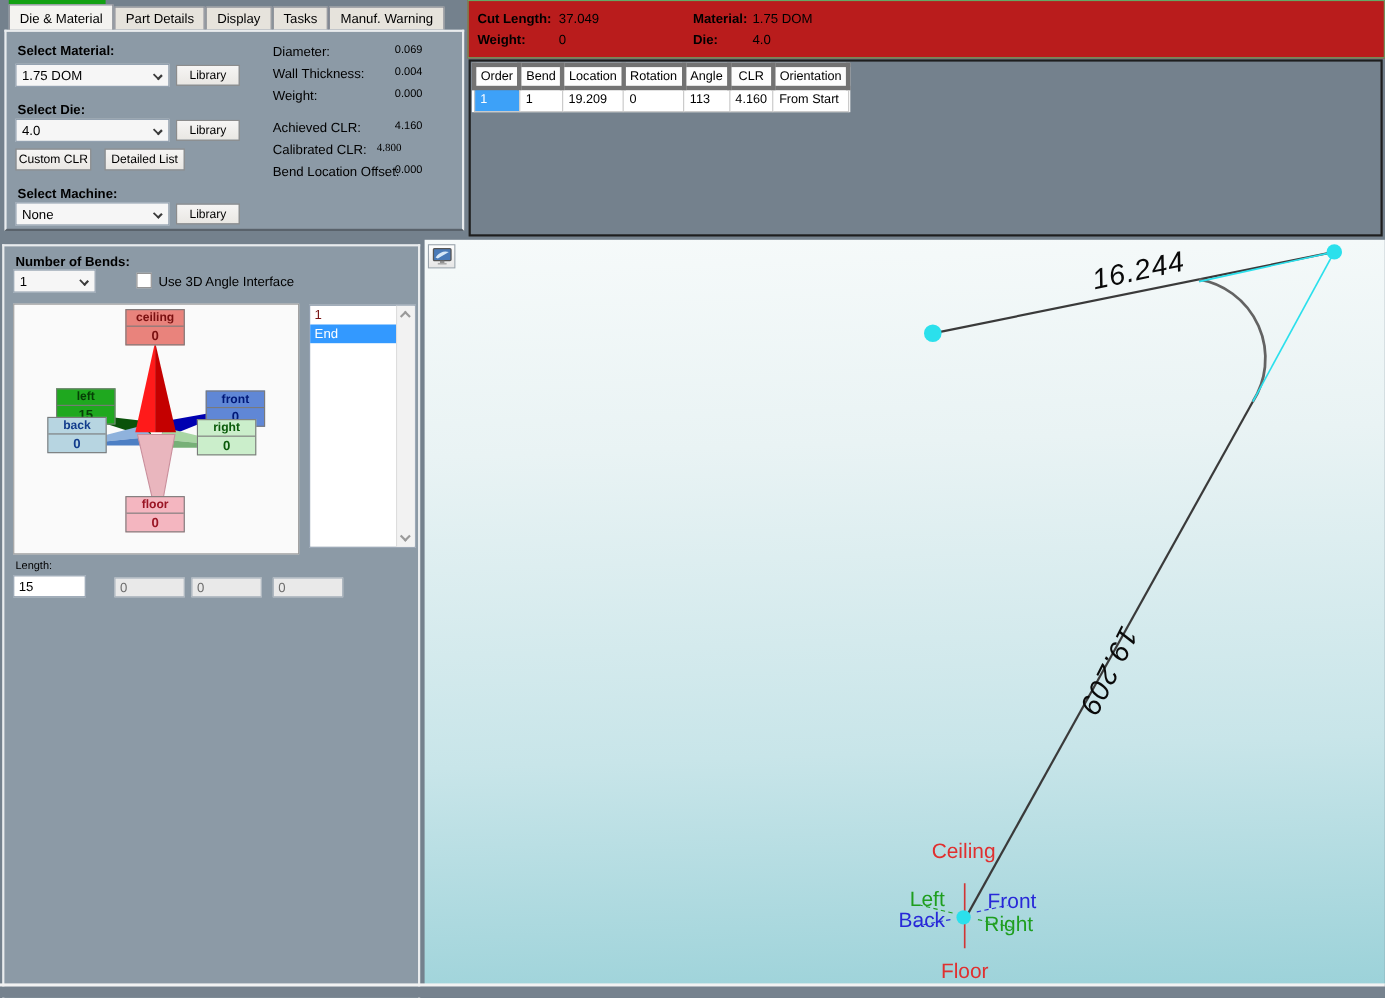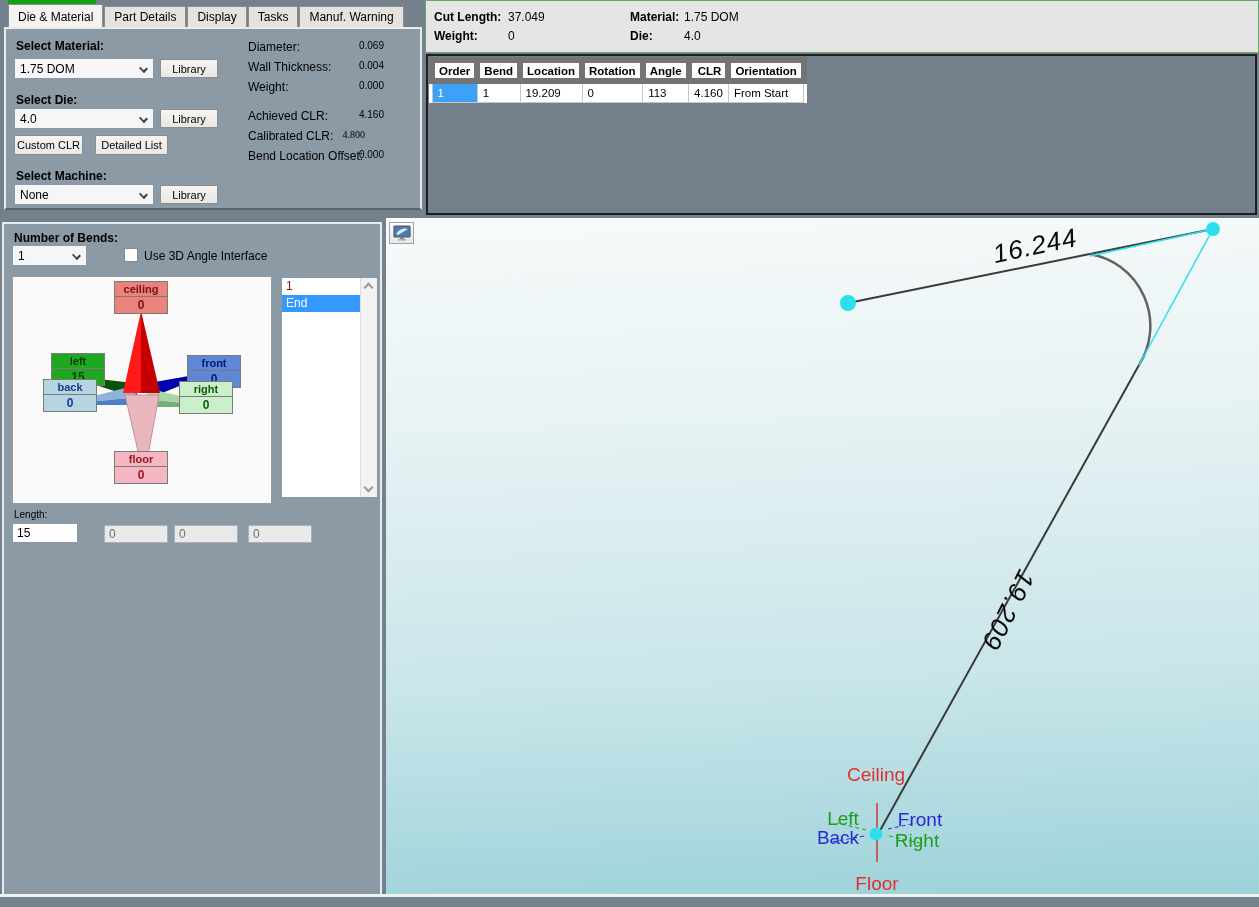--- a/index.html
+++ b/index.html
@@ -23,28 +23,28 @@
   .btn { background:linear-gradient(#F6F5F4,#E9E7E3); border:1px solid #8C8C8C; font-size:11px; display:flex; align-items:center; justify-content:center; position:absolute; }
   .tinput { position:absolute; border:1px solid #8A99A9; background:#fff; font-family:"Liberation Sans",sans-serif; font-size:12px; padding:2px 4px; }
   .tinput:disabled { background:#E9E9E9; color:#6E6E6E; border-color:#A8B2BC; }
   .cbox { position:absolute; width:14px; height:14px; background:#fff; border:1px solid #8a8a8a; }
 
   
   .prop-label { position:absolute; font-size:12px; }
   .prop-value { position:absolute; font-size:10px; text-align:right; width:50px; }
 
   
-  .summary { left:425px; top:0; width:834px; height:53px; background:#e5e5e5; border:1px solid #65A865; }
+  .summary { left:425px; top:0; width:834px; height:53px; background:#b91c1c; border:1px solid #65A865; }
   .summary .lbl { position:absolute; font-weight:bold; font-size:12px; }
   .summary .val { position:absolute; font-size:12px; }
 
   
   .table-panel { left:426px; top:54px; width:831px; height:161px; background:#74818D; border:2px solid #1E1E1E; }
   .btable { border-collapse:collapse; margin:1px 0 0 1px; background:#fff; }
-  .btable th { background:#FDFDFD; font-weight:bold; font-size:11.5px; border:6px solid #737373; height:21px; text-align:right; padding:0 4px; }
+  .btable th { background:#FDFDFD; font-weight:normal; font-size:11.5px; border:4px solid #737373; height:21px; text-align:center; padding:0 4px; }
   .btable td { background:#fff; font-size:11.5px; border:1px solid #C6C6C6; height:21px; text-align:left; padding:0 5px; }
   .btable td.sel { background:#3DA1F8; color:#fff; }
 
   
   .compass-box { position:absolute; width:54px; border:1px solid #7A7A7A; text-align:center; font-weight:bold; font-size:11px; }
   .compass-box .cb-l { height:15px; line-height:15px; border-bottom:1px solid #7A7A7A; }
   .compass-box .cb-v { height:16px; line-height:16px; font-size:12px; }
 
   
   .listbox { left:279px; top:277px; width:97px; height:221px; background:#fff; border:1px solid #8A99A9; }

